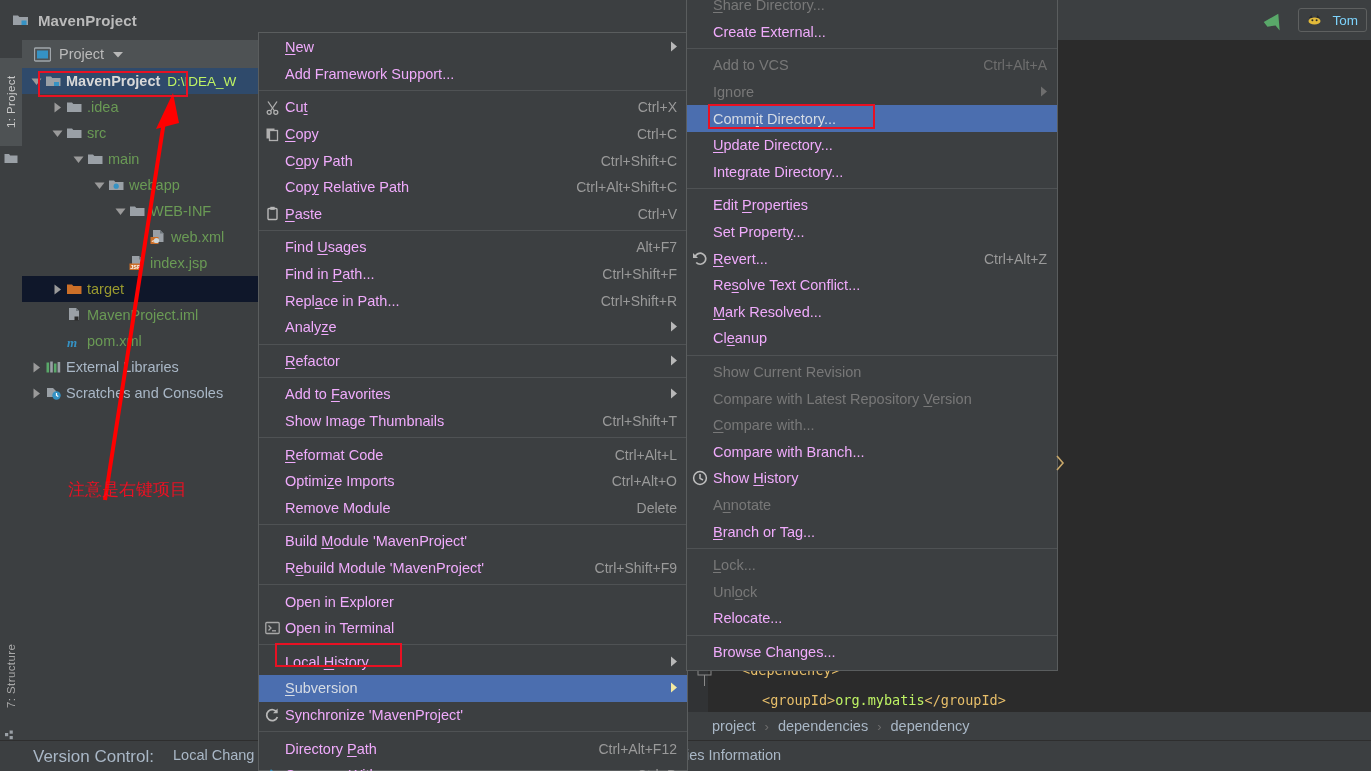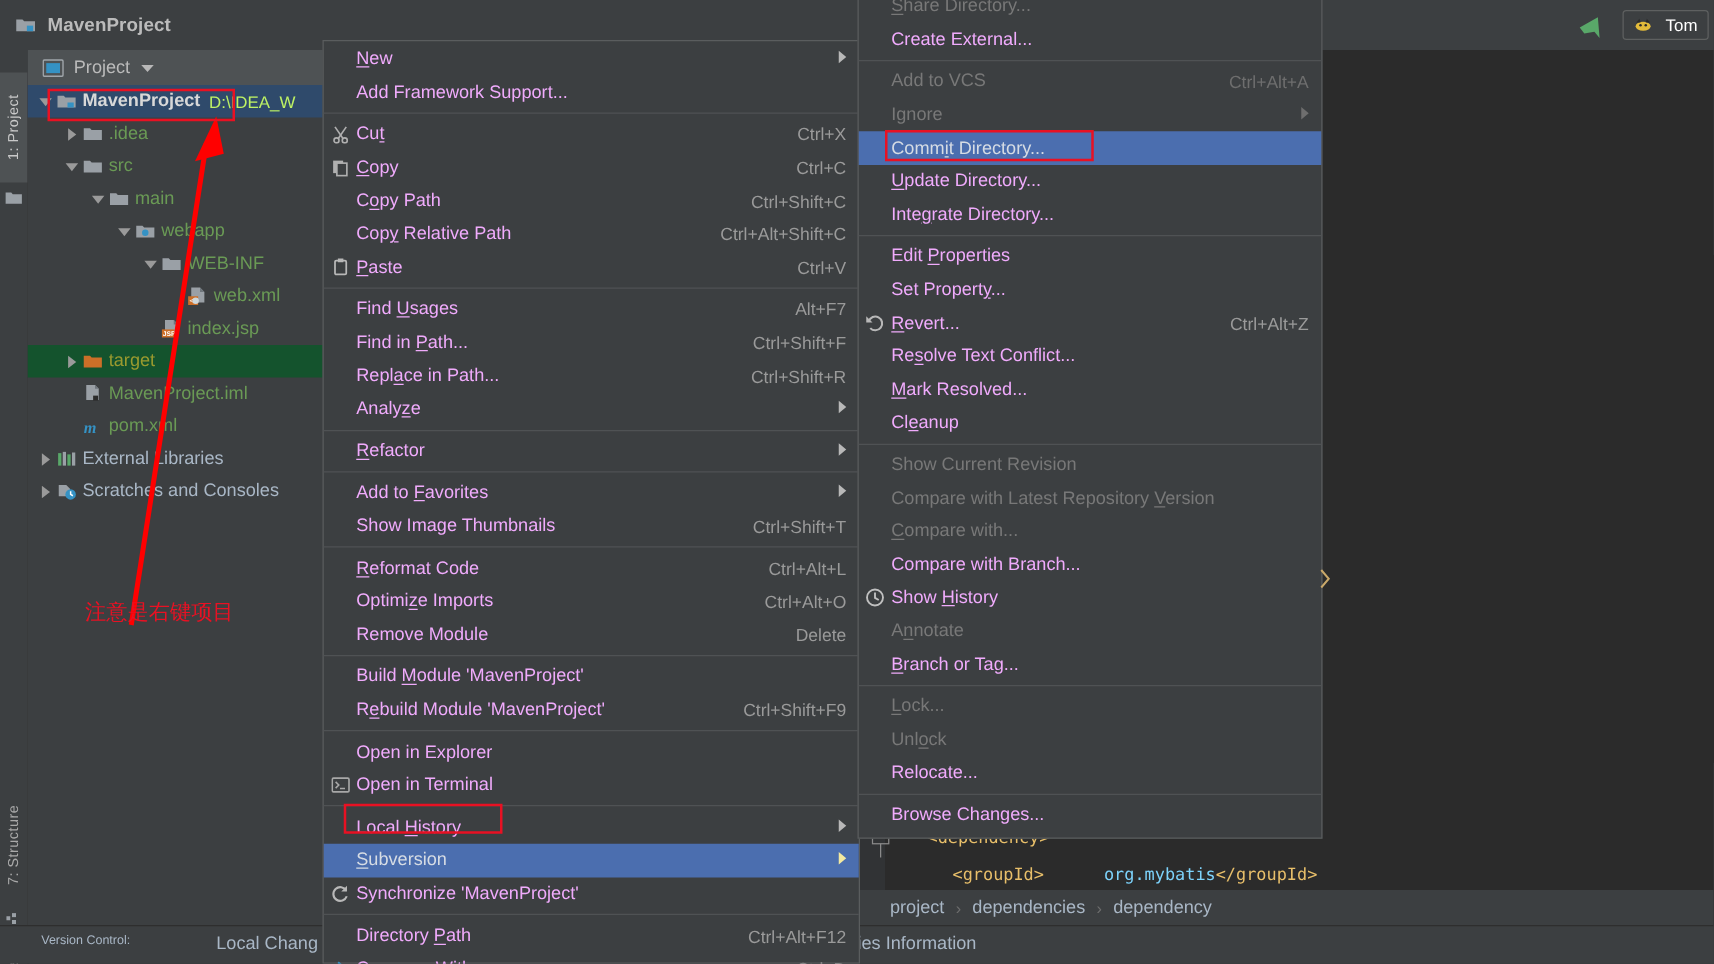--- a/index.html
+++ b/index.html
@@ -29,21 +29,21 @@
   .titlebar-right {
     position: absolute; right: 0; top: 0; height: 40px;
     display: flex; align-items: center;
   }
   .run-arrow { margin-right: 10px; display:block; }
   .run-config {
     border: 1px solid #5e6060; border-radius: 3px;
     height: 24px; display: flex; align-items: center;
     padding: 0 8px; margin-right: 4px; box-sizing: border-box;
   }
-  .run-config .rc-label { color: #ffffff; font-size: 13.5px; margin-left: 10px; white-space: nowrap; }
+  .run-config .rc-label { color: #7dd3fc; font-size: 13.5px; margin-left: 10px; white-space: nowrap; }
 
   
   .vbar {
     position: absolute; left: 0; top: 40px; width: 22px; height: 731px;
     background: #3c3f41;
     border-right: 1px solid #323232;
   }
   .vtab {
     position: absolute; left: 0; width: 22px;
     writing-mode: vertical-rl;
@@ -70,21 +70,21 @@
   .proj-header .ph-label { color: #bbbbbb; font-size: 14.5px; margin-left: 8px; }
   .proj-header .caret-dn { margin-left: 8px; }
 
   .tree { position: relative; font-size: 14.5px; }
   .trow {
     height: 26px; display: flex; align-items: center;
     box-sizing: border-box; position: relative;
     white-space: nowrap;
   }
   .trow.selected { background: #2f4a6b; }
-  .trow.hovered  { background: #14532d; }
+  .trow.hovered  { background: #0f172a; }
   .twist { width: 16px; display: flex; align-items: center; justify-content: center; flex: 0 0 16px; }
   .ticon { width: 18px; display:flex; align-items:center; justify-content:center; flex: 0 0 18px; margin-right: 4px;}
   .tlabel { color: #a9b7c6; }
   .tlabel.green  { color: #6a9a55; }
   .tlabel.bold   { color: #d8d8d8; font-weight: bold; }
   .tlabel.olive  { color: #9a9a2f; }
   .tpath { color: #bef264; font-size: 13.5px; margin-left: 7px; }
 
   
   .redbox {
@@ -98,41 +98,41 @@
   }
   .arrow-svg { position: absolute; z-index: 59; pointer-events: none; }
 
   
   .editor-area {
     position: absolute; left: 281px; top: 40px; right: 0; bottom: 31px;
     background: #2b2b2b;
   }
   .code-line { position: absolute; font-family: "DejaVu Sans Mono", monospace; font-size: 13.5px; white-space: nowrap; }
   .tag { color: #e8bf6a; }
-  .txt { color: #7dd3fc; margin-left: 48px; }
+  .txt { color: #bef264; }
   .gutter-col { position: absolute; background: #313335; }
   .fold-marker { position: absolute; }
 
   .breadcrumb {
     position: absolute; left: 686px; bottom: 31px; right: 0; height: 28px;
     background: #3c3f41; display: flex; align-items: center;
     padding-left: 26px; box-sizing: border-box;
   }
   .bc-item { color: #a9b7c6; font-size: 14.5px; }
   .bc-sep  { color: #6d6d6d; font-size: 13px; margin: 0 9px; }
 
   
   .bottombar {
     position: absolute; left: 0; bottom: 0; width: 1371px; height: 31px;
     background: #3c3f41; border-top: 1px solid #2e2e2e;
     box-sizing: border-box;
   }
   .vc-label {
     position: absolute; left: 33px; top: 6px;
-    color: #a9b7c6; font-size: 10px;
+    color: #a9b7c6; font-size: 17px;
   }
   .vc-sub {
     position: absolute; left: 173px; top: 6px;
     color: #a9b7c6; font-size: 14.5px;
   }
   .dep-info {
     position: absolute; left: 686px; top: 6px;
     color: #a9b7c6; font-size: 14.5px;
   }
 

